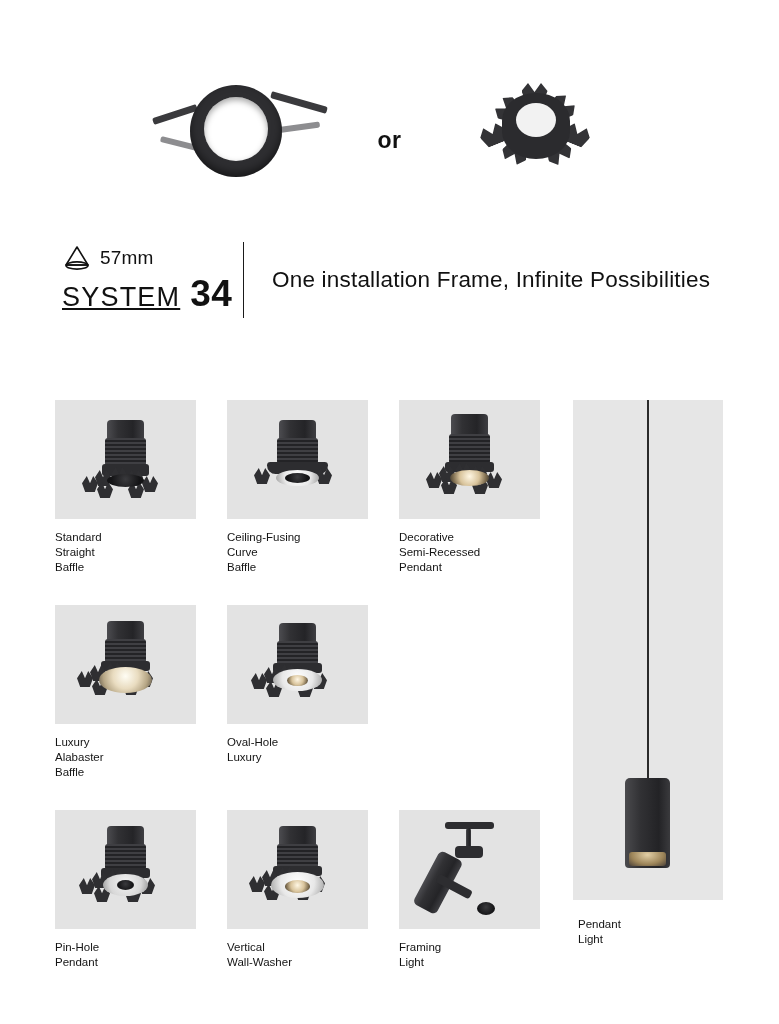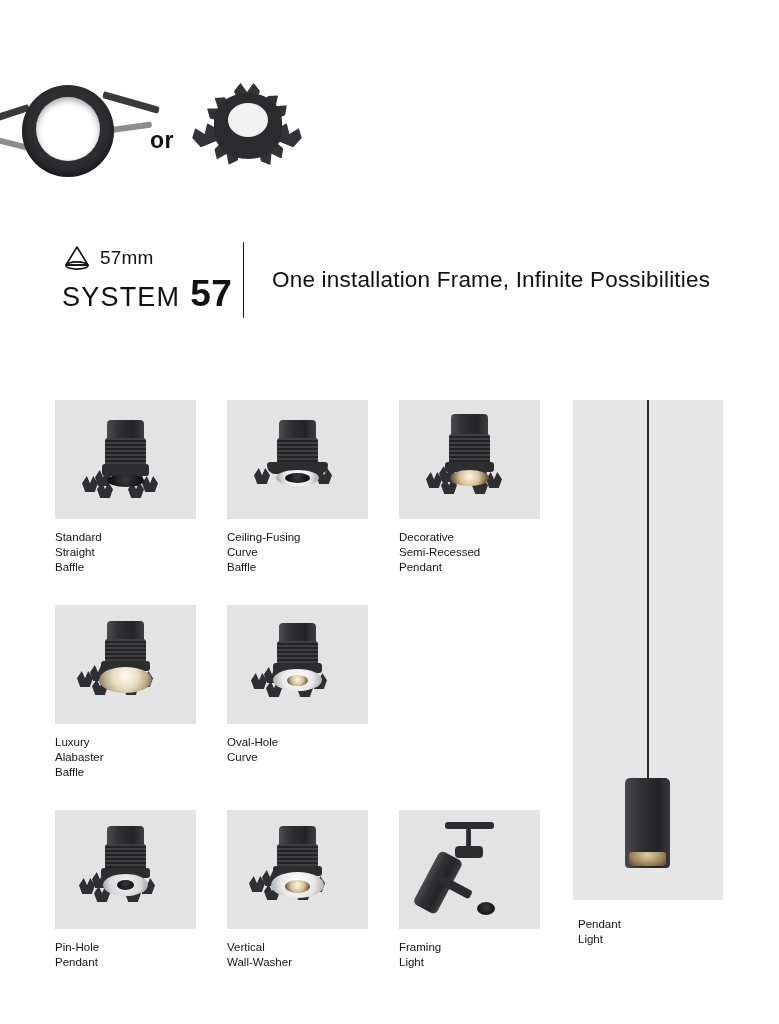--- a/index.html
+++ b/index.html
@@ -18,20 +18,22 @@
 
   
   .hero {
     position: absolute;
     left: 0;
     top: 60px;
     width: 779px;
     height: 160px;
     display: flex;
     align-items: center;
+    justify-content: center;
+    gap: 60px;
   }
   .hero-part {
     width: 150px;
     height: 150px;
     position: relative;
   }
   .hero-or {
     font-size: 23px;
     font-weight: 700;
     color: #111;
@@ -133,20 +135,21 @@
   }
   .system-row {
     display: flex;
     align-items: baseline;
     gap: 10px;
   }
   .system-word {
     font-size: 27px;
     letter-spacing: 1.2px;
     color: #111;
+    text-decoration: underline;
   }
   .system-num {
     font-size: 37px;
     font-weight: 700;
     letter-spacing: 0.5px;
     color: #111;
   }
   .banner-divider {
     width: 1px;
     height: 76px;
@@ -322,21 +325,21 @@
     <div class="banner-size-row">
       <svg class="cone-icon" viewBox="0 0 30 26">
         <path d="M15 2 L26 20 L4 20 Z" fill="none" stroke="#111" stroke-width="1.6" stroke-linejoin="round"></path>
         <ellipse cx="15" cy="20.5" rx="11" ry="3.6" fill="none" stroke="#111" stroke-width="1.6"></ellipse>
         <path d="M4 20 L26 20" stroke="#111" stroke-width="1.6"></path>
       </svg>
       <span class="size-text">57mm</span>
     </div>
     <div class="system-row">
       <span class="system-word">SYSTEM</span>
-      <span class="system-num">57</span>
+      <span class="system-num">34</span>
     </div>
   </div>
   <div class="banner-divider"></div>
   <div class="banner-tagline">One installation Frame, Infinite Possibilities</div>
 </div>
 
 <div class="grid">
 
   <div class="grid-row">
 
@@ -445,21 +448,21 @@
             <i style="left:45px;  top:0px;"></i>
             <i style="left:60px;  top:6px;"></i>
             <i style="left:46px;  top:14px;"></i>
             <i style="left:15px;  top:14px;"></i>
           </div>
           <div class="whitering" style="left:46px; top:64px; width:49px; height:22px;"></div>
           <div class="glowring" style="left:60px; top:70px; width:21px; height:11px;"></div>
         </div>
       </div>
       <div class="caption">Oval-Hole
-Curve</div>
+Luxury</div>
     </div>
   </div>
 
   <div class="grid-row">
 
     <div class="cell">
       <div class="thumb">
         <div class="lum">
           <div class="cyl" style="left:52px; top:16px; width:37px; height:20px;"></div>
           <div class="ribs" style="left:50px; top:34px; width:41px; height:26px;"></div>

